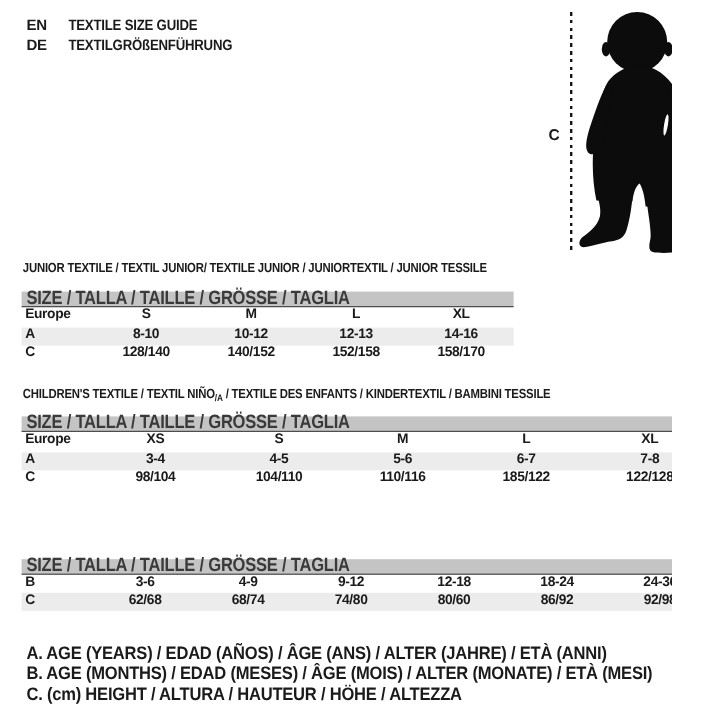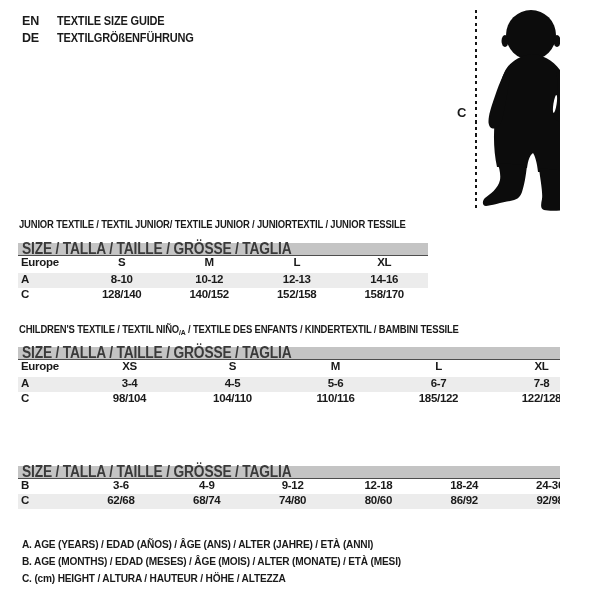--- a/index.html
+++ b/index.html
@@ -35,21 +35,21 @@
   .size-bar{height:12px;background:#c4c4c4;border-bottom:1.5px solid #4d4d4d;
     font-size:16px;line-height:12px;padding-left:4px;color:#3a3a3a;}
   .trow{display:flex;height:15px;font-size:11.5px;letter-spacing:-0.3px;}
   .trow.first{height:17px;}
   .trow.shaded{background:#ececec;}
   .rlabel{width:60px;padding-left:3px;box-sizing:border-box;}
   .cell{flex:1;text-align:center;}
 
   
   .notes{position:absolute;left:22px;top:536px;}
-  .note-line{font-size:11px;line-height:17.2px;}
+  .note-line{font-size:15px;line-height:17.2px;}
 </style>
 </head>
 <body>
 
 <div class="page">
 
   <div class="lang-block">
     <div class="lang-row">
       <span class="lang-code">EN</span>
       <span class="cond" style="transform:scaleX(0.88)">TEXTILE SIZE GUIDE</span>

